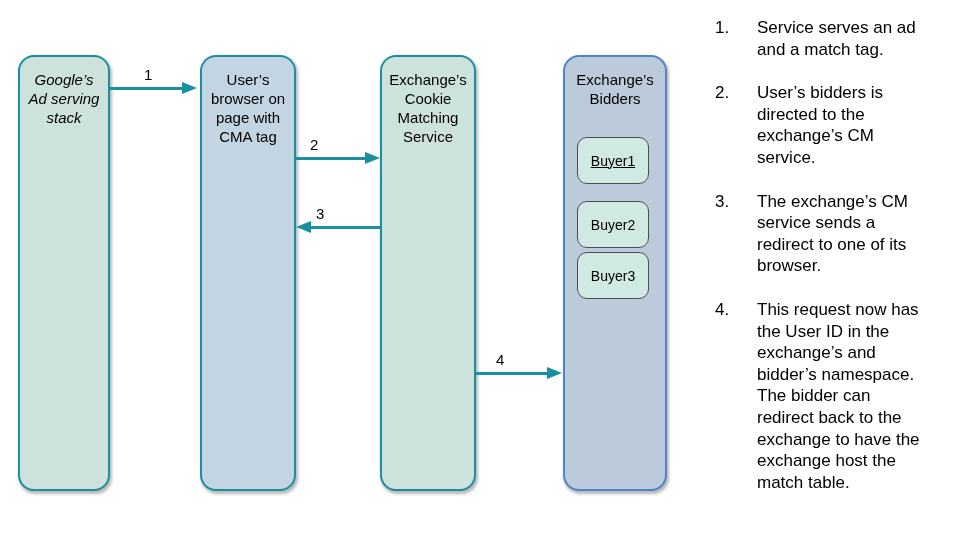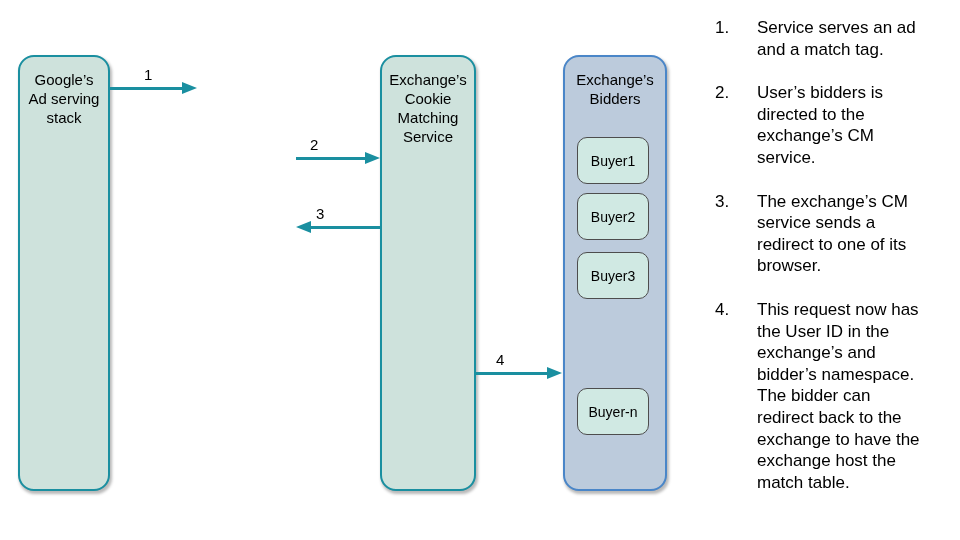--- a/index.html
+++ b/index.html
@@ -34,43 +34,43 @@
   }
   .node-label {
     display: block;
     padding-top: 13px;
     text-align: center;
     font-size: 15px;
     line-height: 19px;
     color: #000000;
     white-space: pre-line;
   }
-  #node-google  { left: 18px;  width: 92px;  }
+  #node-google  { left: 18px;  width: 92px; font-style: italic;  }
   #node-browser { left: 200px; width: 96px;  }
   #node-cm      { left: 380px; width: 96px;  }
   #node-bidders { left: 563px; width: 104px; }
 
   
   .buyer {
     position: absolute;
     left: 12px;
     width: 72px;
     height: 47px;
     border-radius: 10px;
     border: 1.5px solid #4d4d4d;
     background: #d0e9e3;
     box-sizing: border-box;
     display: flex;
     align-items: center;
     justify-content: center;
     font-size: 14px;
     color: #000000;
   }
-  #buyer-1 { top: 80px;  }
-  #buyer-2 { top: 136px; }
+  #buyer-1 { top: 80px; text-decoration: underline;  }
+  #buyer-2 { top: 144px; }
   #buyer-3 { top: 195px; }
   #buyer-n { top: 331px; }
 
   
   .arrow { position: absolute; height: 3px; }
   .arrow-line {
     position: absolute;
     top: 0;
     height: 3px;
     background: #1a8fa0;
@@ -129,42 +129,45 @@
 <body>
 
 <div class="canvas">
 
   <div class="node node-green" id="node-google">
     <span class="node-label">Google’s
 Ad serving
 stack</span>
   </div>
 
+  <div class="node node-blue" id="node-browser">
+    <span class="node-label">User’s
+browser on
+page with
+CMA tag</span>
+  </div>
 
   <div class="node node-green" id="node-cm">
     <span class="node-label">Exchange’s
 Cookie
 Matching
 Service</span>
   </div>
 
   <div class="node node-bidders" id="node-bidders">
     <span class="node-label">Exchange’s
 Bidders</span>
     <div class="buyer" id="buyer-1">
       <span>Buyer1</span>
     </div>
     <div class="buyer" id="buyer-2">
       <span>Buyer2</span>
     </div>
     <div class="buyer" id="buyer-3">
       <span>Buyer3</span>
-    </div>
-    <div class="buyer" id="buyer-n">
-      <span>Buyer-n</span>
     </div>
   </div>
 
   <div class="arrow arrow-right" id="arrow-1">
     <span class="arrow-label">1</span>
     <span class="arrow-line"></span>
     <span class="arrow-head"></span>
   </div>
 
   <div class="arrow arrow-right" id="arrow-2">

